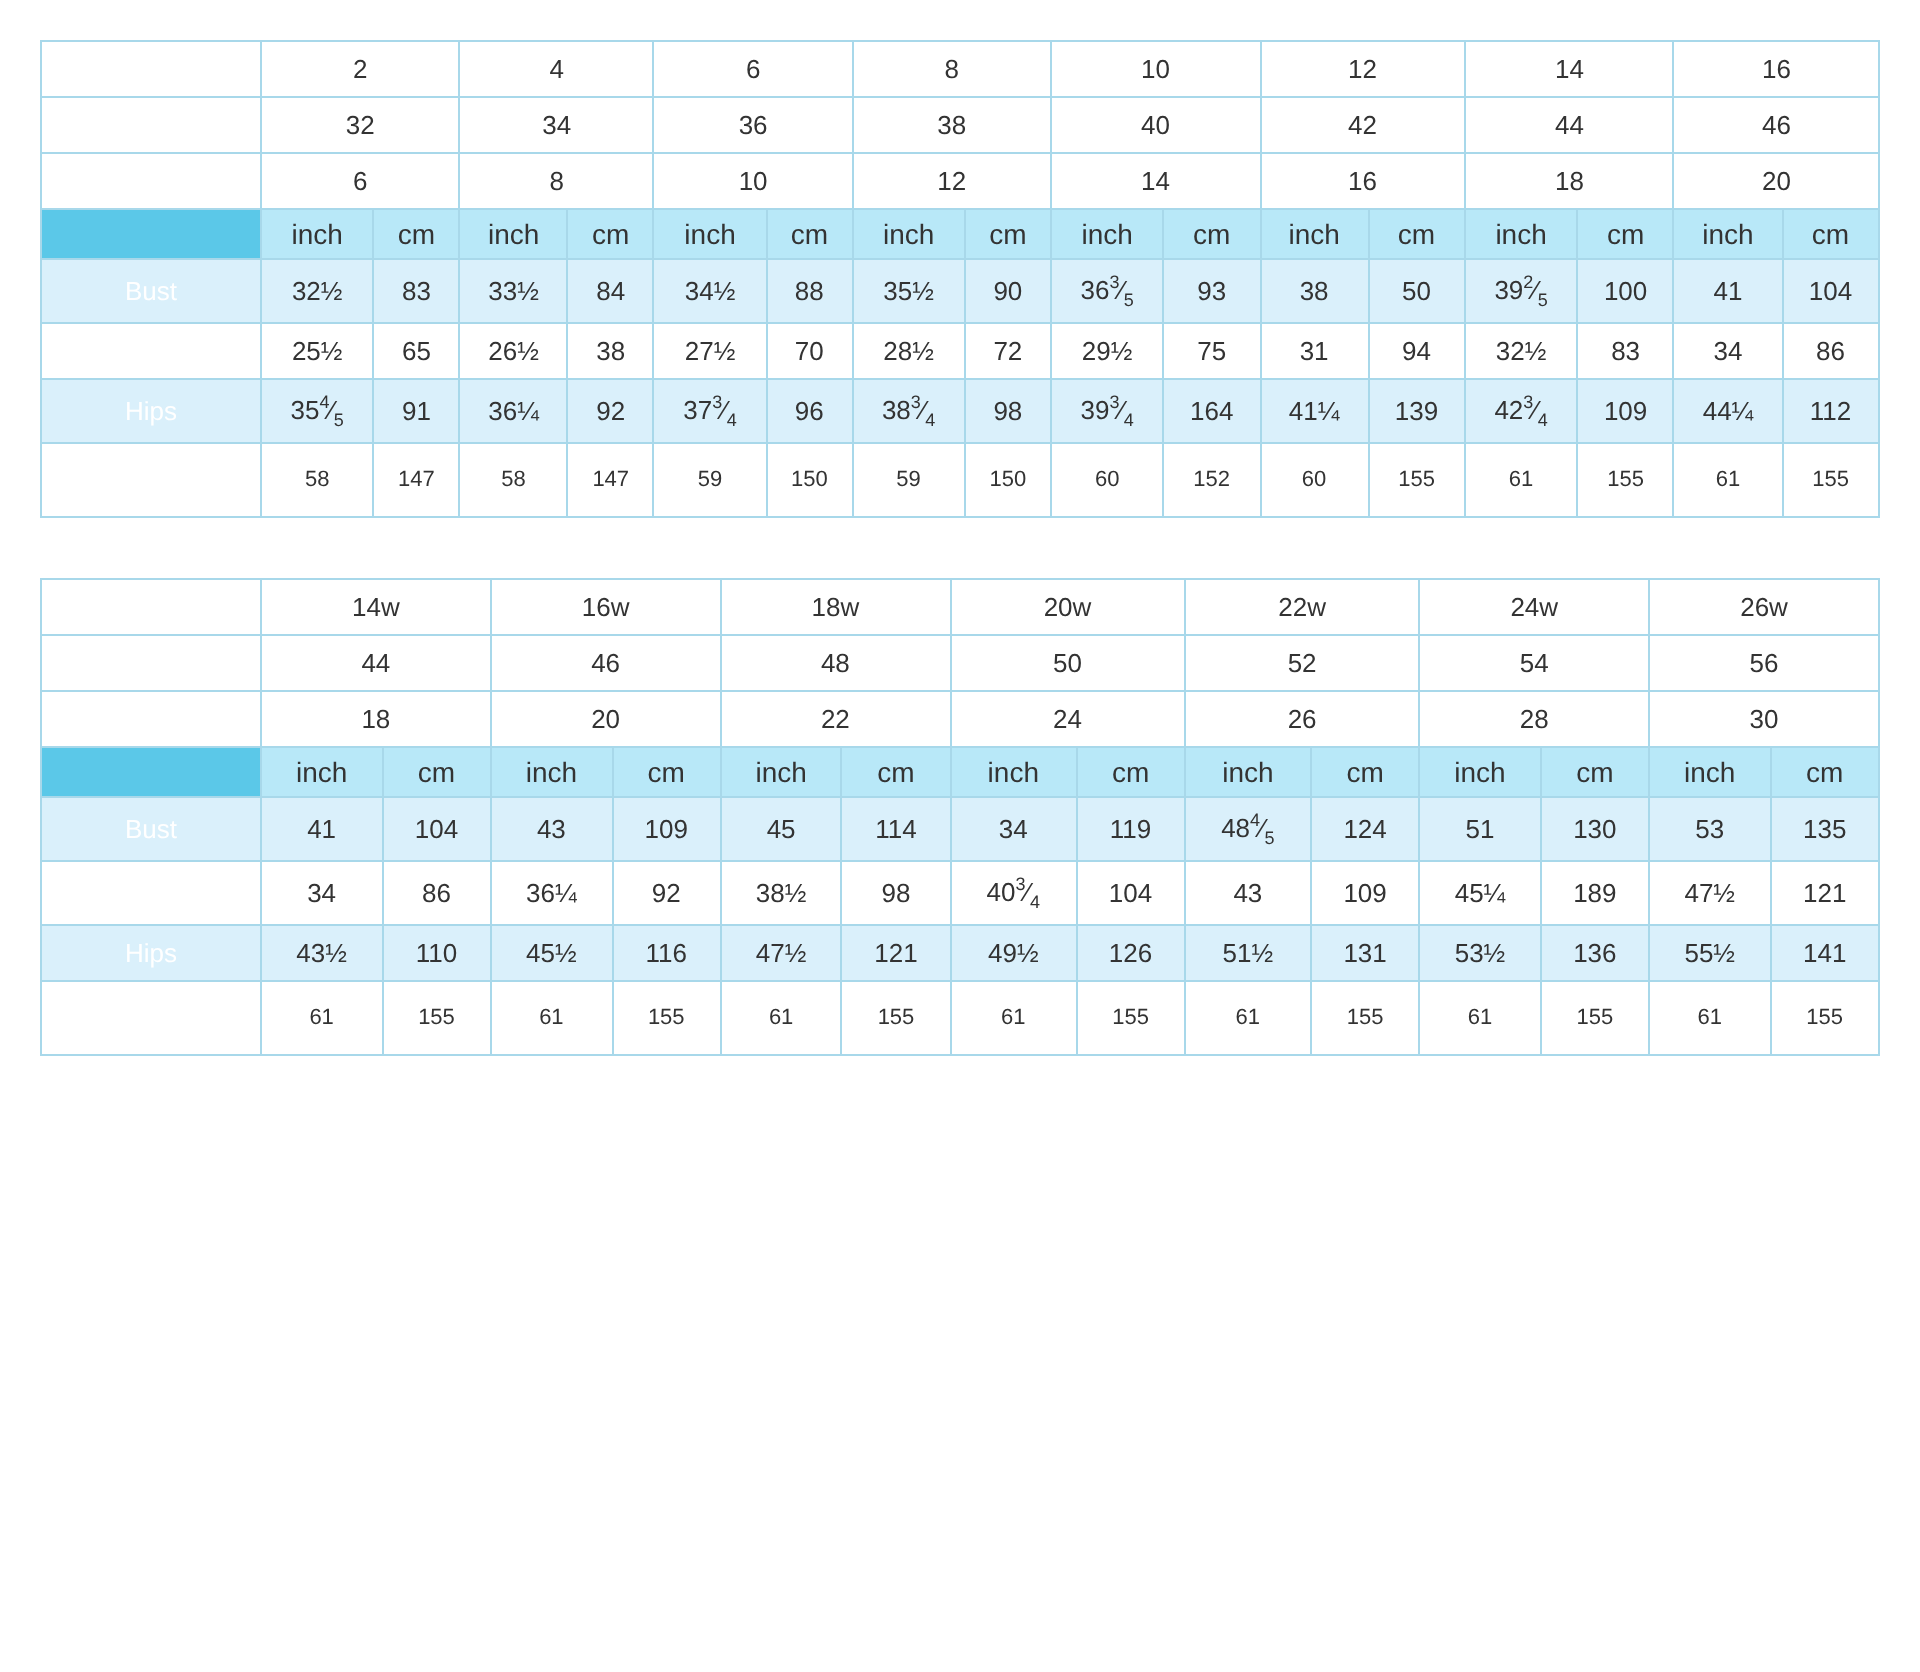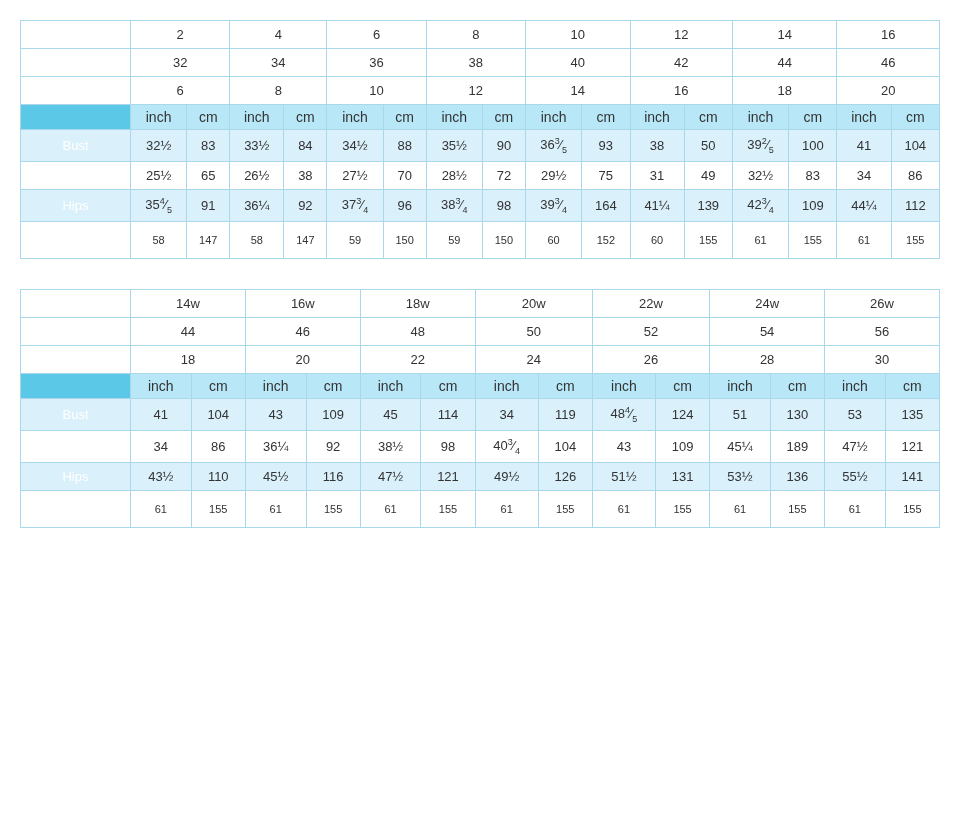--- a/index.html
+++ b/index.html
@@ -148,21 +148,21 @@
           <td>65</td>
         <td>26½</td>
           <td>38</td>
         <td>27½</td>
           <td>70</td>
         <td>28½</td>
           <td>72</td>
         <td>29½</td>
           <td>75</td>
         <td>31</td>
-          <td>49</td>
+          <td>94</td>
         <td>32½</td>
           <td>83</td>
         <td>34</td>
           <td>86</td>
       </tr>
 
       <tr class="data-row-blue">
         <td class="row-header">Hips</td>
         <td>35<sup>4</sup>⁄<sub>5</sub></td>
           <td>91</td>

